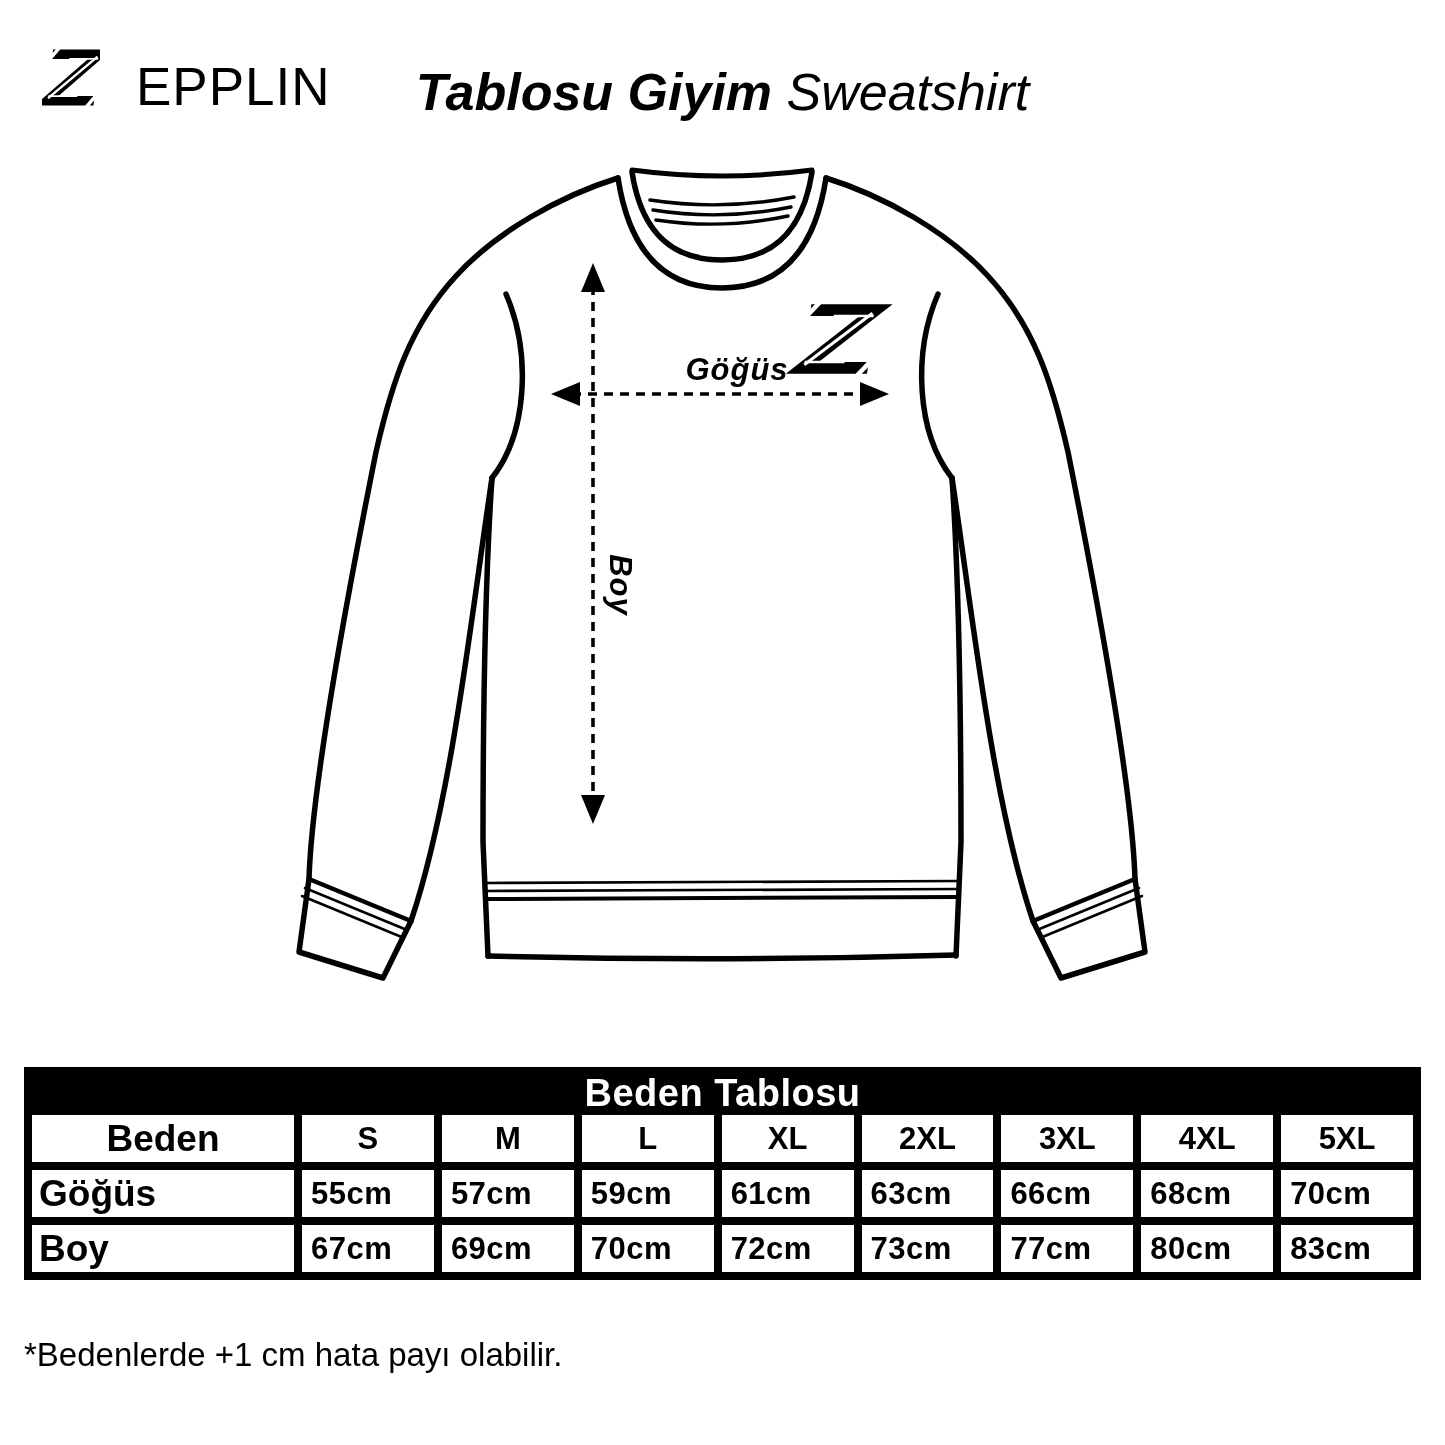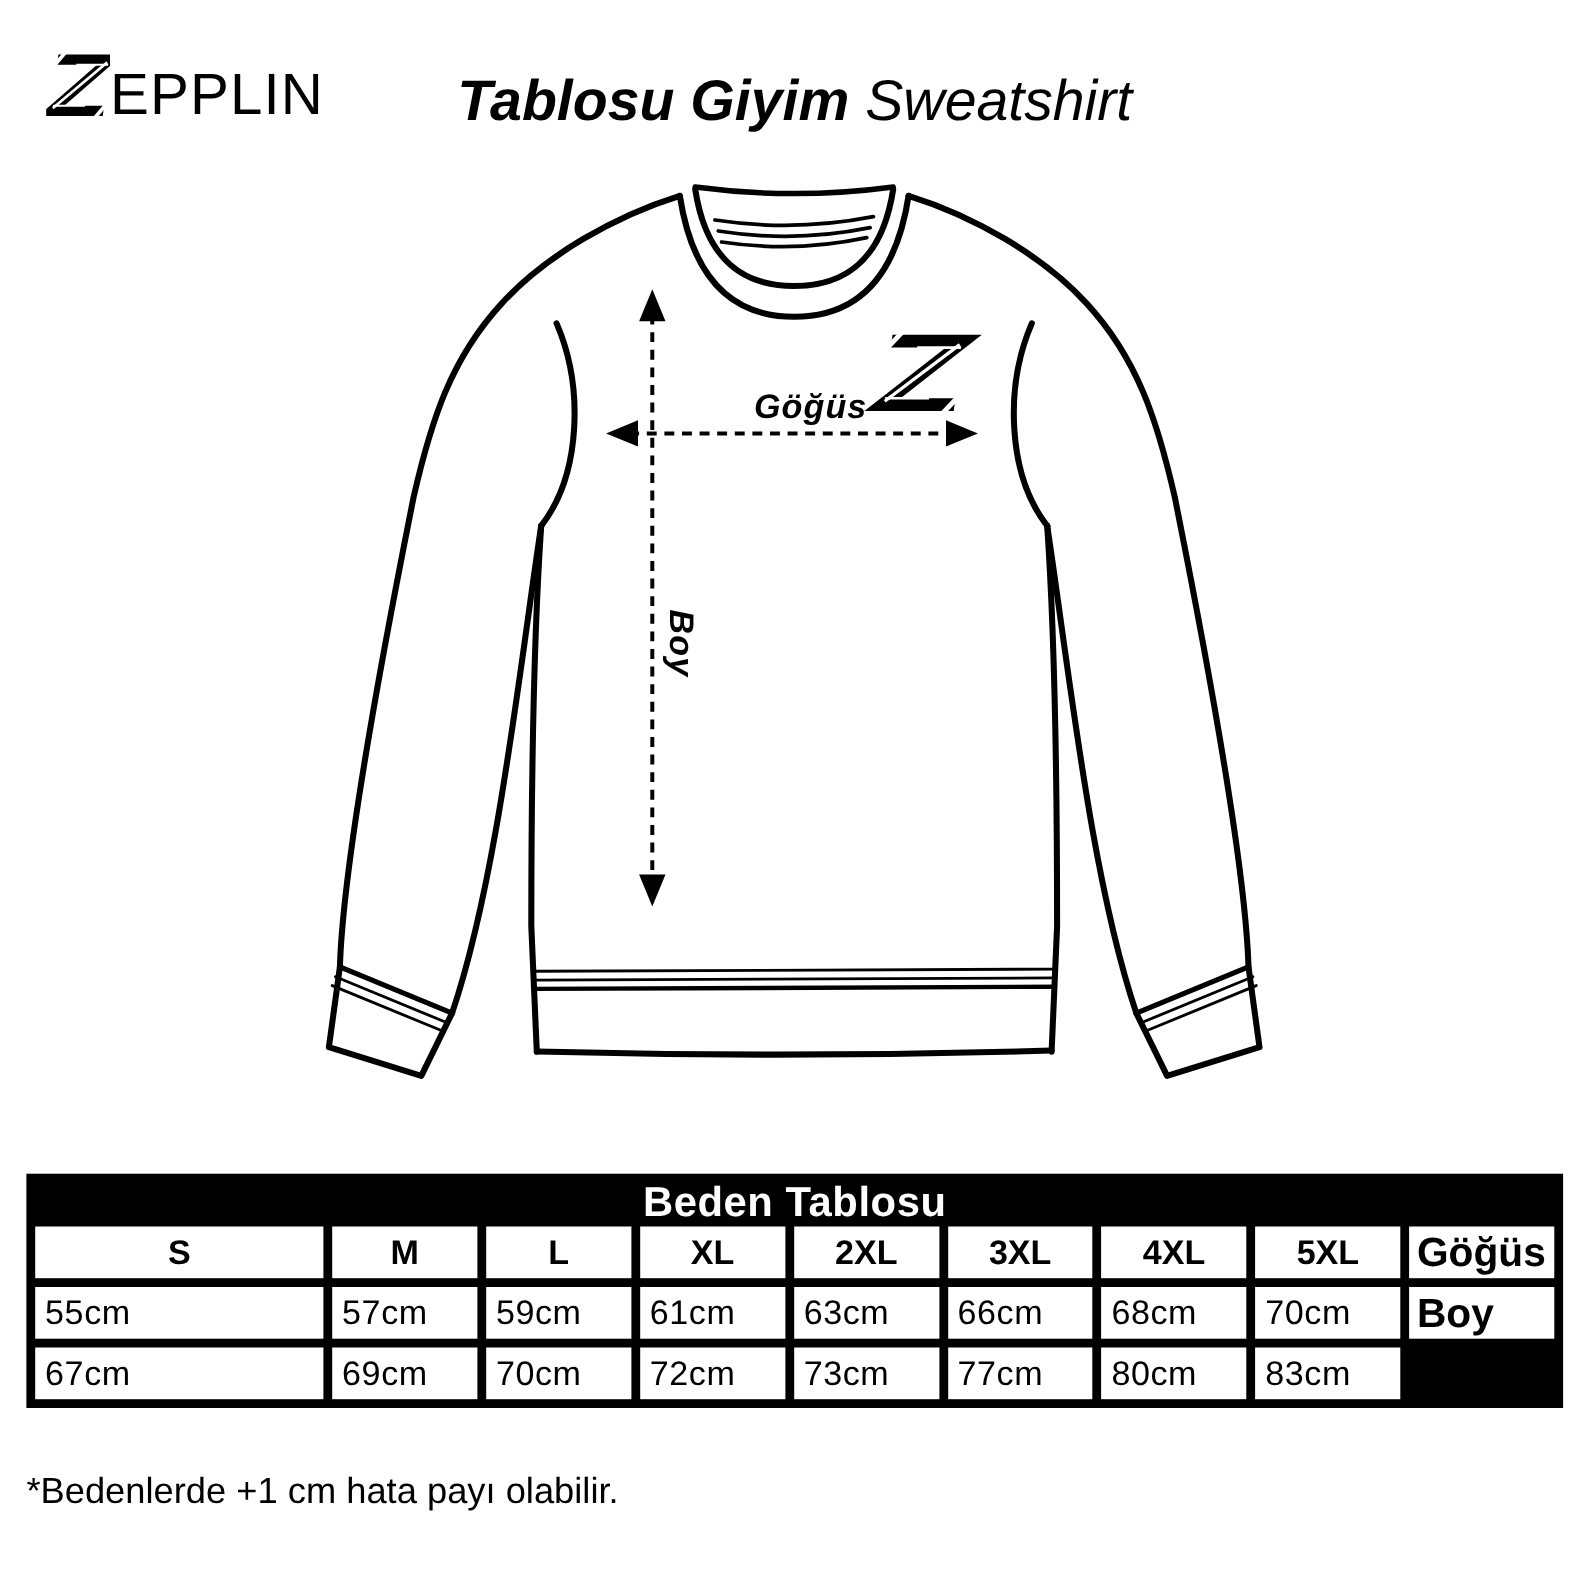--- a/index.html
+++ b/index.html
@@ -2,21 +2,21 @@
 <html><head>
 <meta charset="utf-8">
 <style>
   html,body{margin:0;padding:0;}
   body{
     width:1445px;height:1445px;position:relative;overflow:hidden;
     background:#ffffff;color:#000;
     font-family:"Liberation Sans","DejaVu Sans",sans-serif;
   }
   
-  .logo{position:absolute;left:42px;top:46px;display:flex;align-items:flex-start;}
+  .logo{position:absolute;left:42px;top:46px;display:flex;align-items:flex-start;gap:36px;}
   .logo-z{width:58px;height:63px;display:block;}
   .logo-text{font-size:53px;font-weight:500;letter-spacing:1px;line-height:1;margin-top:14px;}
   .page-title{
     position:absolute;top:64px;left:0;width:100%;text-align:center;
     font-style:italic;font-size:52px;line-height:1.1;white-space:nowrap;
   }
   .page-title .brand{font-weight:600;}
   .page-title .product{font-weight:400;}
   
   .diagram-svg{position:absolute;left:0;top:0;width:1445px;height:1050px;}
@@ -34,21 +34,21 @@
     font-weight:700;font-size:38px;letter-spacing:0.5px;
   }
   .size-grid{
     display:grid;grid-template-columns:262px repeat(8,1fr);
     grid-auto-rows:47px;gap:8px;
   }
   .cell{background:#fff;display:flex;align-items:center;overflow:hidden;}
   .cell.corner{font-weight:700;font-size:37px;justify-content:center;}
   .cell.size-h{font-weight:700;font-size:31px;justify-content:center;}
   .cell.rowlab{font-weight:700;font-size:37px;padding-left:7px;}
-  .cell.val{font-weight:400;font-size:31px;padding-left:9px;letter-spacing:0.5px;}
+  .cell.val{font-weight:700;font-size:31px;padding-left:9px;letter-spacing:0.5px;}
   
   .footnote{position:absolute;left:24px;top:1336px;font-size:33px;font-weight:400;}
 </style>
 </head>
 <body>
 
 <svg width="0" height="0" style="position:absolute" aria-hidden="true">
   <defs>
     <g id="zmark">
       <g transform="skewX(-8) translate(10,0)">
@@ -123,20 +123,21 @@
     <polygon points="889,394 860,382 860,406" stroke="none"></polygon>
   </g>
 
   <text class="dim-label" x="737" y="380" text-anchor="middle">Göğüs</text>
   <text class="dim-label" x="620" y="585" text-anchor="middle" dominant-baseline="central" transform="rotate(90 620 585)">Boy</text>
 </svg>
 
 <div class="size-table">
   <div class="size-table-title">Beden Tablosu</div>
   <div class="size-grid">
+    <div class="cell corner">Beden</div>
     <div class="cell size-h">S</div>
     <div class="cell size-h">M</div>
     <div class="cell size-h">L</div>
     <div class="cell size-h">XL</div>
     <div class="cell size-h">2XL</div>
     <div class="cell size-h">3XL</div>
     <div class="cell size-h">4XL</div>
     <div class="cell size-h">5XL</div>
 
     <div class="cell rowlab">Göğüs</div>

